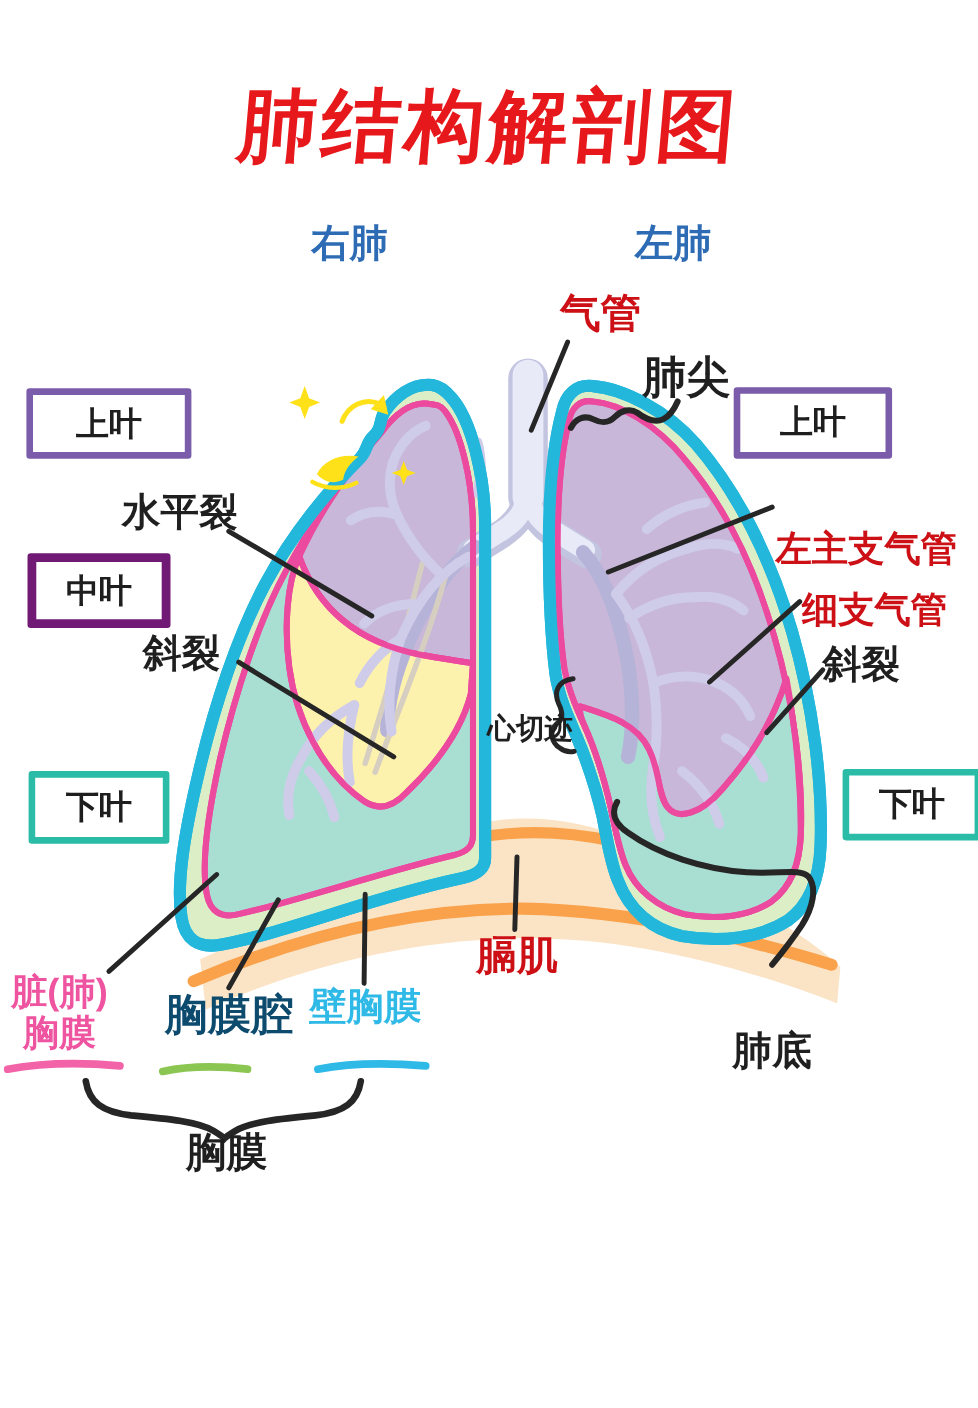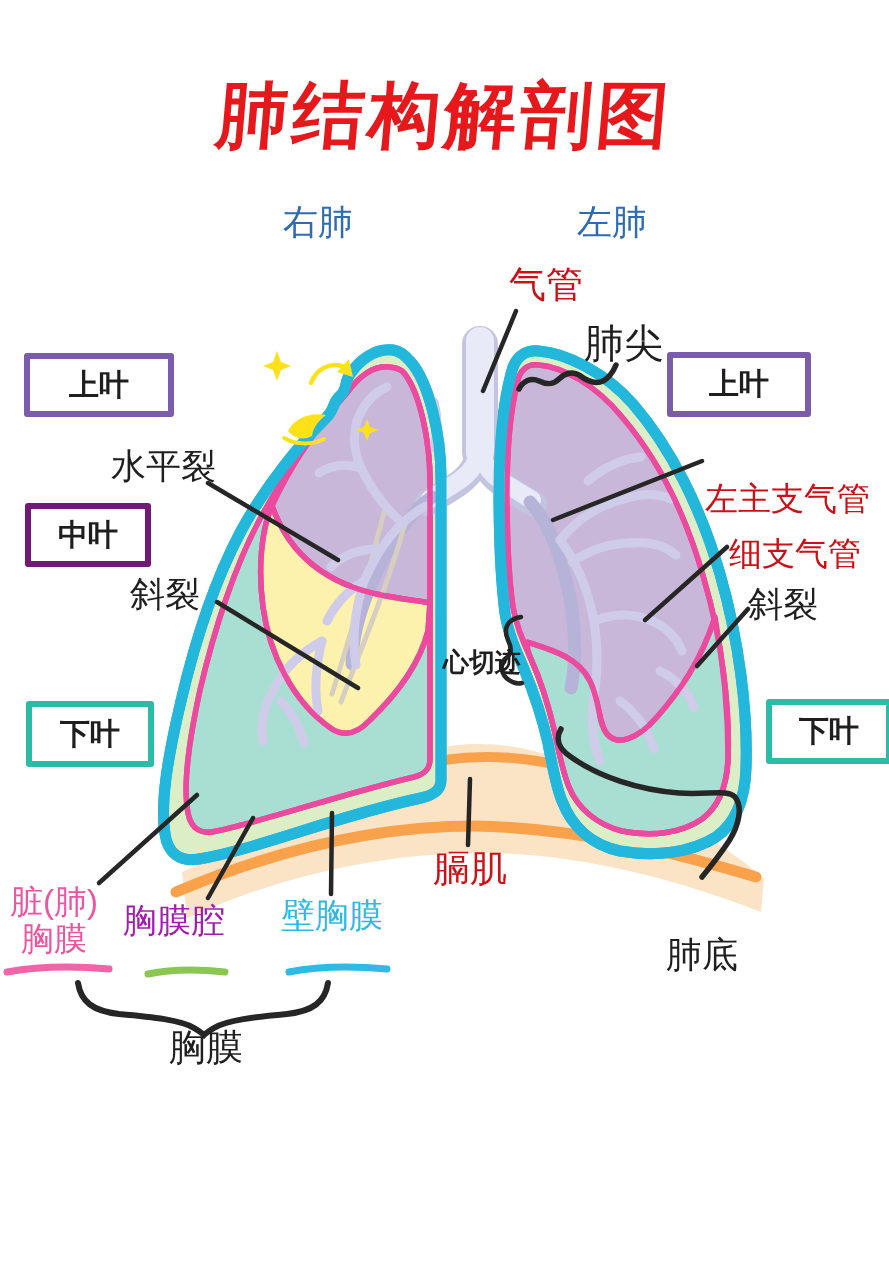--- a/index.html
+++ b/index.html
@@ -1,19 +1,19 @@
 <!DOCTYPE html>
 <html><head>
 <meta charset="utf-8">
 <style>
   html,body{margin:0;padding:0;background:#ffffff;}
   #stage{position:relative;width:889px;height:1280px;background:#ffffff;overflow:hidden;
          font-family:"Liberation Sans","DejaVu Sans",sans-serif;}
   #art{position:absolute;left:0;top:0;}
-  .lbl{position:absolute;white-space:nowrap;font-weight:400;line-height:1.05;}
+  .lbl{position:absolute;white-space:nowrap;font-weight:700;line-height:1.05;}
   .title{width:889px;text-align:center;font-size:72px;font-weight:800;letter-spacing:4px;
          transform:skewX(-5deg);}
   .box{position:absolute;background:#ffffff;display:flex;align-items:center;justify-content:center;
        font-size:30px;font-weight:700;color:#1e1e1e;border-radius:3px;}
   .two-line{text-align:center;line-height:1.12;}
 </style>
 </head>
 <body>
 
 <div id="stage">
@@ -137,21 +137,21 @@
   </div>
   <div class="box" style="left:667px;top:352px;width:132px;height:53px;border:6px solid #7a5cab;">
     <span>上叶</span>
   </div>
 
   <div class="lbl" style="left:705px;top:436px;font-size:33px;color:#cc1016;margin-top:46px;">左主支气管</div>
   <div class="lbl" style="left:729px;top:537px;font-size:33px;color:#cc1016;">细支气管</div>
 
   <div class="lbl" style="left:111px;top:448px;font-size:35px;color:#1f1f1f;">水平裂</div>
 
-  <div class="box" style="left:25px;top:503px;width:114px;height:52px;border:6px solid #701a75;">
+  <div class="box" style="left:25px;top:503px;width:114px;height:52px;border:8px solid #701a75;">
     <span>中叶</span>
   </div>
 
   <div class="lbl" style="left:130px;top:576px;font-size:35px;color:#1f1f1f;">斜裂</div>
   <div class="lbl" style="left:748px;top:586px;font-size:35px;color:#1f1f1f;">斜裂</div>
 
   <div class="box" style="left:26px;top:701px;width:116px;height:54px;border:6px solid #2abca6;">
     <span>下叶</span>
   </div>
   <div class="box" style="left:766px;top:699px;width:114px;height:53px;border:6px solid #2abca6;">
@@ -160,18 +160,18 @@
 
   <div class="lbl" style="left:443px;top:649px;font-size:26px;color:#1f1f1f;font-weight:600;">心切迹</div>
 
   <div class="lbl" style="left:433px;top:850px;font-size:37px;color:#cc1016;">膈肌</div>
   <div class="lbl" style="left:666px;top:888px;font-size:36px;color:#1f1f1f;margin-top:48px;">肺底</div>
 
   <div class="lbl two-line" style="left:0;top:884px;width:108px;font-size:33px;color:#ee549f;">
     <span>脏(肺)</span><br>
     <span>胸膜</span>
   </div>
-  <div class="lbl" style="left:123px;top:903px;font-size:34px;color:#a21caf;">胸膜腔</div>
+  <div class="lbl" style="left:150px;top:903px;font-size:39px;color:#0c4a6e;">胸膜腔</div>
   <div class="lbl" style="left:281px;top:898px;font-size:34px;color:#2fb9e6;">壁胸膜</div>
 
   <div class="lbl" style="left:169px;top:1029px;font-size:37px;color:#1f1f1f;">胸膜</div>
 
 </div>
 
 </body></html>

